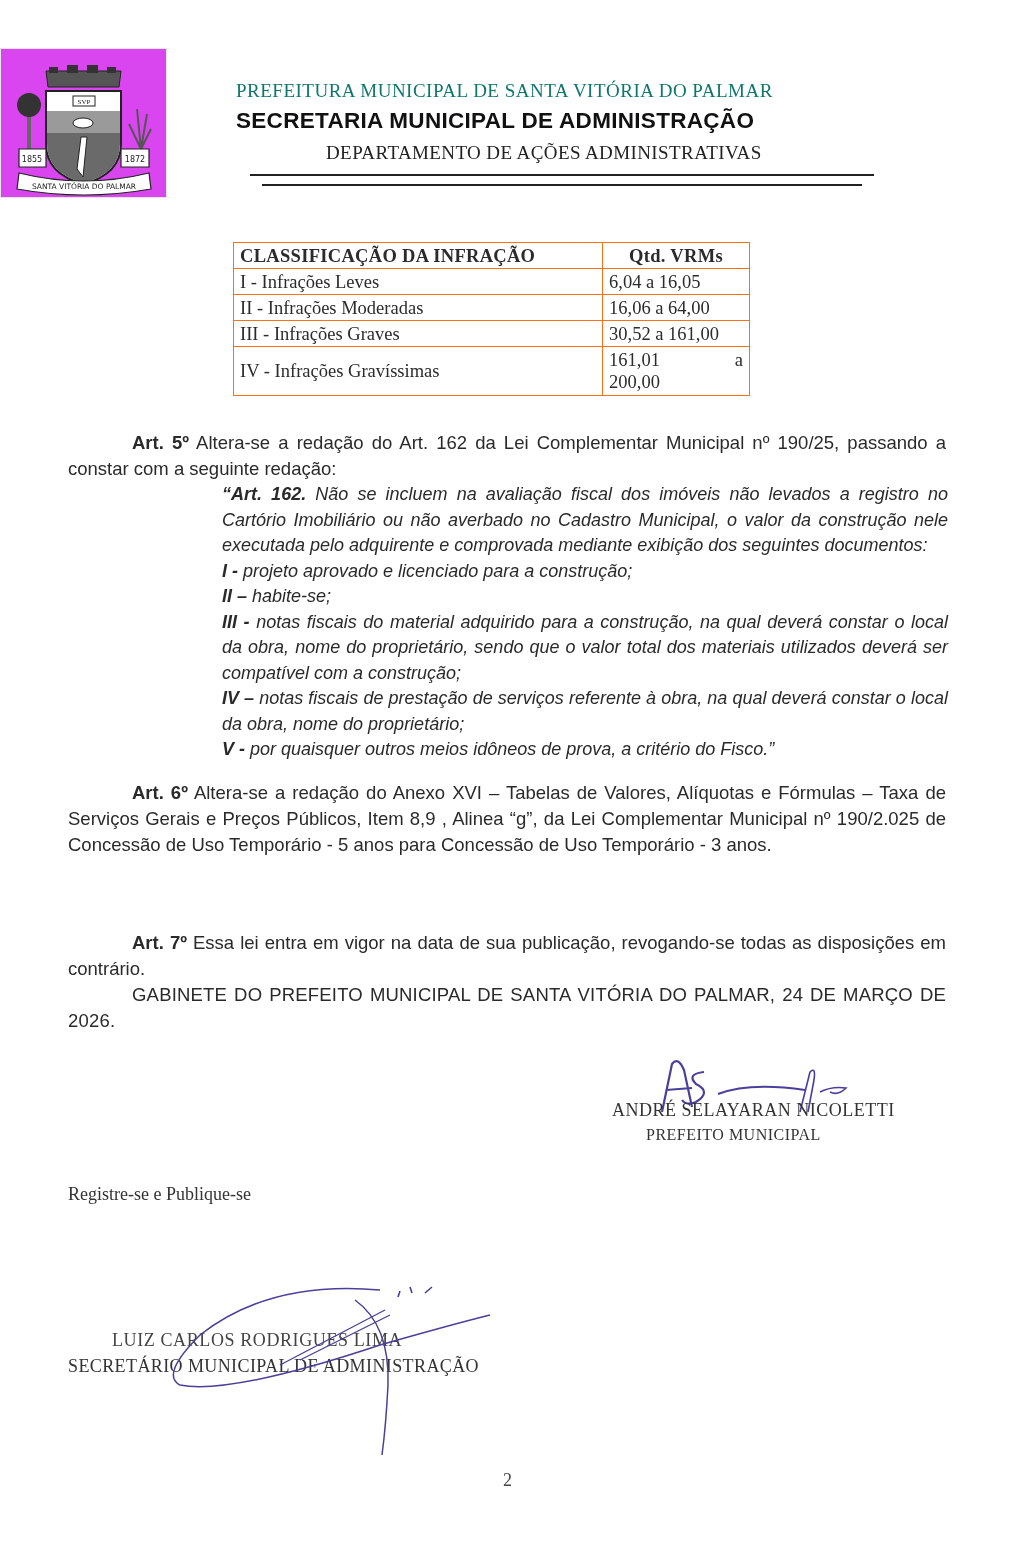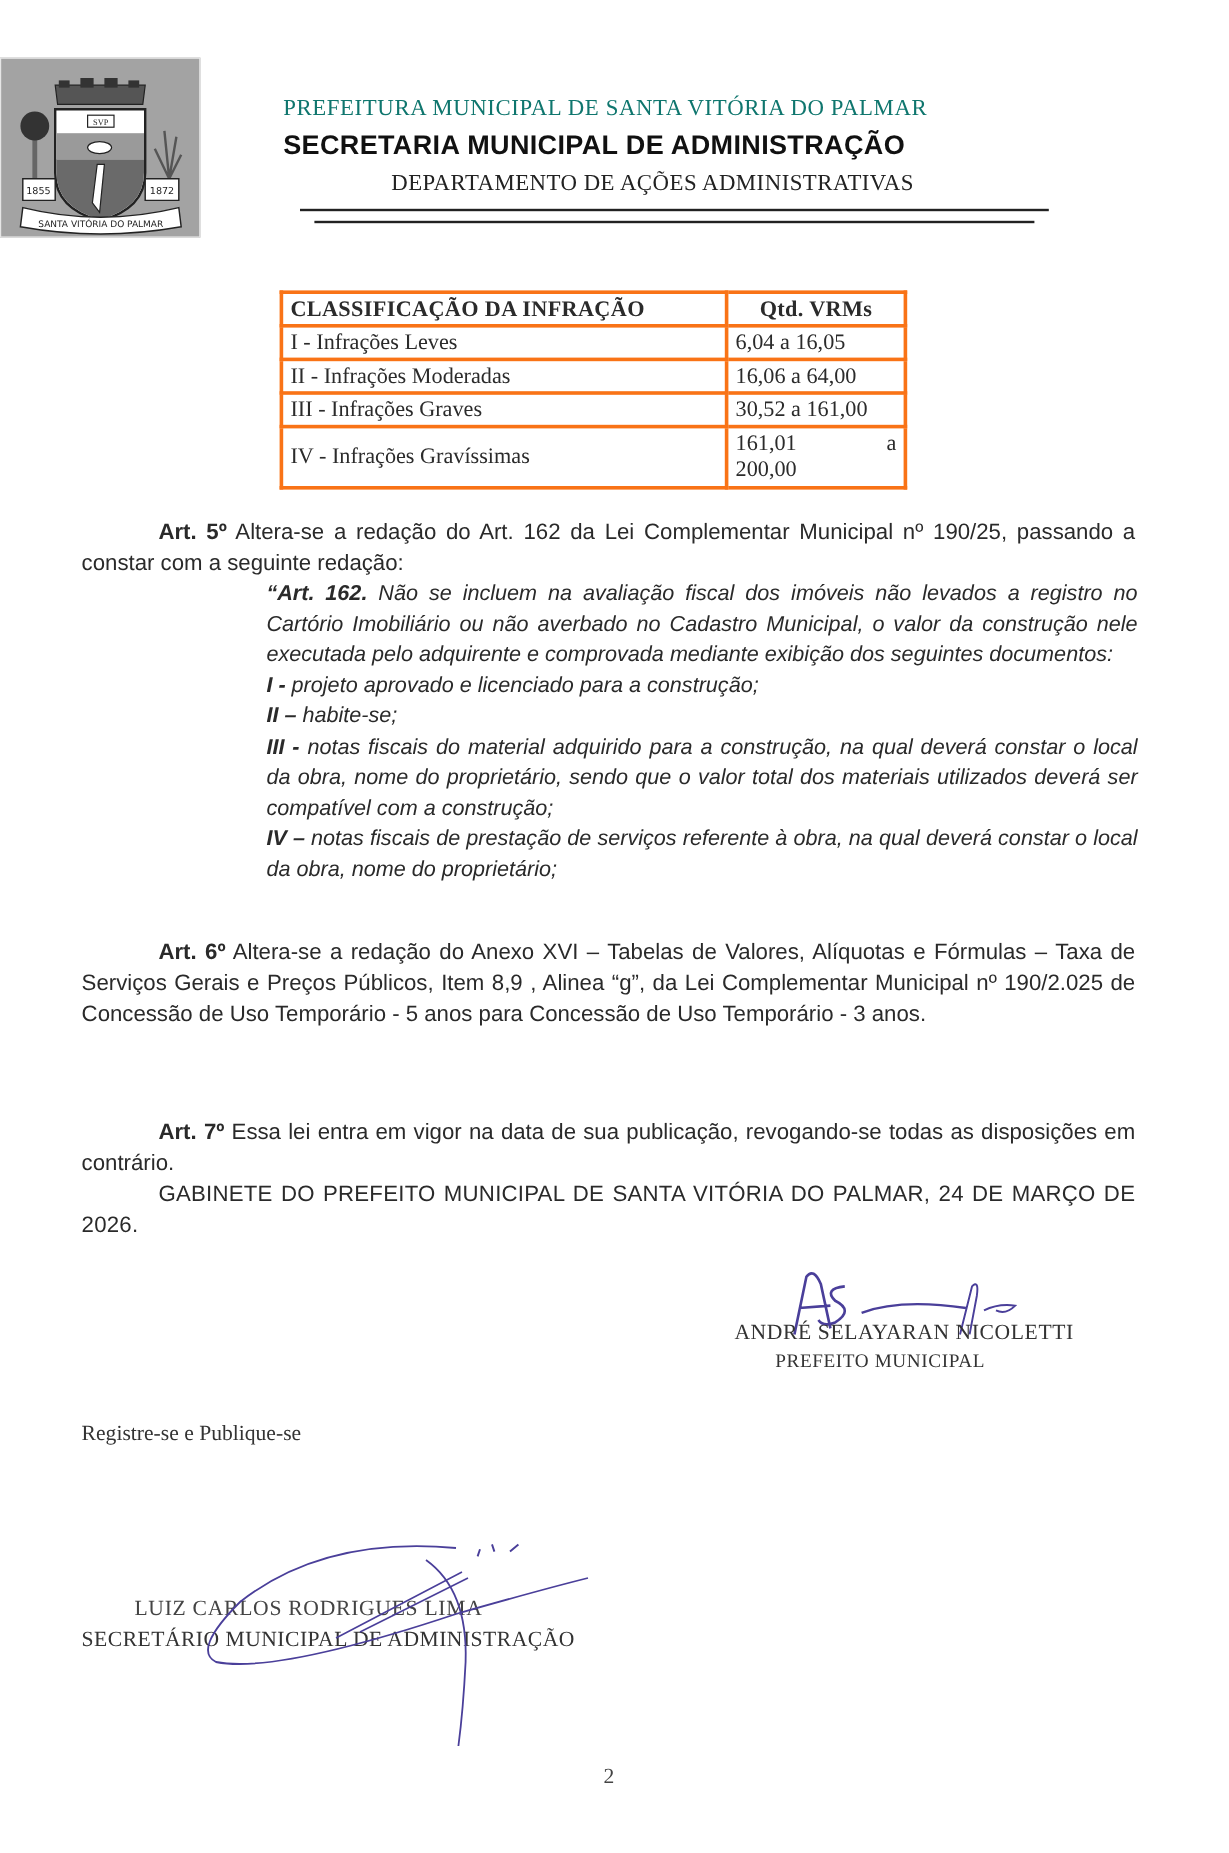--- a/index.html
+++ b/index.html
@@ -1,31 +1,31 @@
 <!DOCTYPE html>
 <html><head>
 <meta charset="utf-8">
 <style>
   html, body { margin:0; padding:0; background:#ffffff; }
   body { width:1024px; height:1544px; position:relative; overflow:hidden;
          font-family:"Liberation Serif", serif; color:#2a2a2a; }
   .abs { position:absolute; }
 
   
-  #logo-frame { left:0; top:48px; width:165px; height:148px; border:1px solid #e6e6e6; background:#a3a3a3; }
+  #logo-frame { left:0; top:48px; width:165px; height:148px; border:1px solid #e6e6e6; background:#d946ef; }
   #logo-frame svg { width:100%; height:100%; }
   .hdr1 { left:236px; top:80px; font-size:19px; letter-spacing:0.5px; color:#0f766e; white-space:nowrap; }
   .hdr2 { left:236px; top:108px; font-family:"Liberation Sans", sans-serif; font-weight:bold; font-size:22.5px; color:#111; letter-spacing:0.3px; white-space:nowrap; }
   .hdr3 { left:326px; top:142px; font-size:19px; letter-spacing:0.4px; color:#222; white-space:nowrap;text-align:right; }
   .rule1 { left:250px; top:174px; width:624px; height:2px; background:#222; }
   .rule2 { left:262px; top:184px; width:600px; height:2px; background:#222; }
 
   
   #infr-table { left:233px; top:242px; border-collapse:collapse; font-size:18.5px; color:#2b2b2b; }
-  #infr-table td, #infr-table th { border:3px solid #f97316; padding:0 6px; height:25px; line-height:22px; text-align:left; font-weight:normal;margin-left:36px; }
+  #infr-table td, #infr-table th { border:1px solid #f97316; padding:0 6px; height:25px; line-height:22px; text-align:left; font-weight:normal;margin-left:36px; }
   #infr-table th { font-weight:bold; letter-spacing:0.3px; }
   #infr-table .c1 { width:356px; }
   #infr-table .c2 { width:134px; }
   #infr-table th.c2 { text-align:center; }
   .two-line { display:flex; justify-content:space-between; }
 
   
   .para { font-family:Liberation Sans, sans-serif; font-size:18.5px; line-height:26px; color:#2a2a2a; text-align:justify; }
   .p-art5 { left:68px; top:430px; width:878px; text-indent:64px; }
   .quote { left:222px; top:482px; width:726px; font-style:italic; font-size:18px; line-height:25.5px; }
@@ -117,20 +117,21 @@
   </table>
 
 <div class="abs para p-art5"><b>Art. 5º</b><span> Altera-se a redação do Art. 162 da Lei Complementar Municipal nº 190/25, passando a constar com a seguinte redação:</span></div>
 
 <div class="abs para quote">
   <div><b>“Art. 162.</b><span> Não se incluem na avaliação fiscal dos imóveis não levados a registro no Cartório Imobiliário ou não averbado no Cadastro Municipal, o valor da construção nele executada pelo adquirente e comprovada mediante exibição dos seguintes documentos:</span></div>
   <div><b>I -</b><span> projeto aprovado e licenciado para a construção;</span></div>
   <div><b>II –</b><span> habite-se;</span></div>
   <div><b>III -</b><span> notas fiscais do material adquirido para a construção, na qual deverá constar o local da obra, nome do proprietário, sendo que o valor total dos materiais utilizados deverá ser compatível com a construção;</span></div>
   <div><b>IV –</b><span> notas fiscais de prestação de serviços referente à obra, na qual deverá constar o local da obra, nome do proprietário;</span></div>
+  <div><b>V -</b><span> por quaisquer outros meios idôneos de prova, a critério do Fisco.”</span></div>
 </div>
 
 <div class="abs para p-art6"><b>Art. 6º</b><span>  Altera-se a redação do Anexo XVI – Tabelas de Valores, Alíquotas e Fórmulas – Taxa de Serviços Gerais e Preços Públicos,  Item 8,9 , Alinea “g”, da Lei Complementar Municipal nº 190/2.025 de Concessão de Uso Temporário - 5 anos para Concessão de Uso Temporário - 3 anos.</span></div>
 
 <div class="abs para p-art7"><b>Art. 7º</b><span> Essa lei entra em vigor na data de sua publicação, revogando-se todas as disposições em contrário.</span></div>
 
 <div class="abs para p-gab">GABINETE DO PREFEITO MUNICIPAL DE SANTA VITÓRIA DO PALMAR, 24 DE MARÇO DE 2026.</div>
 
 <svg class="ink" style="left:600px; top:1052px; width:300px; height:70px;" viewBox="0 0 300 70">
   <path d="M62 60 L72 12 Q78 4 84 18 L92 55 M66 38 L92 36 M104 20 Q86 22 96 32 Q112 40 96 50 Q86 54 82 48" stroke="#4a3f9a" stroke-width="2.2" fill="none"></path>

